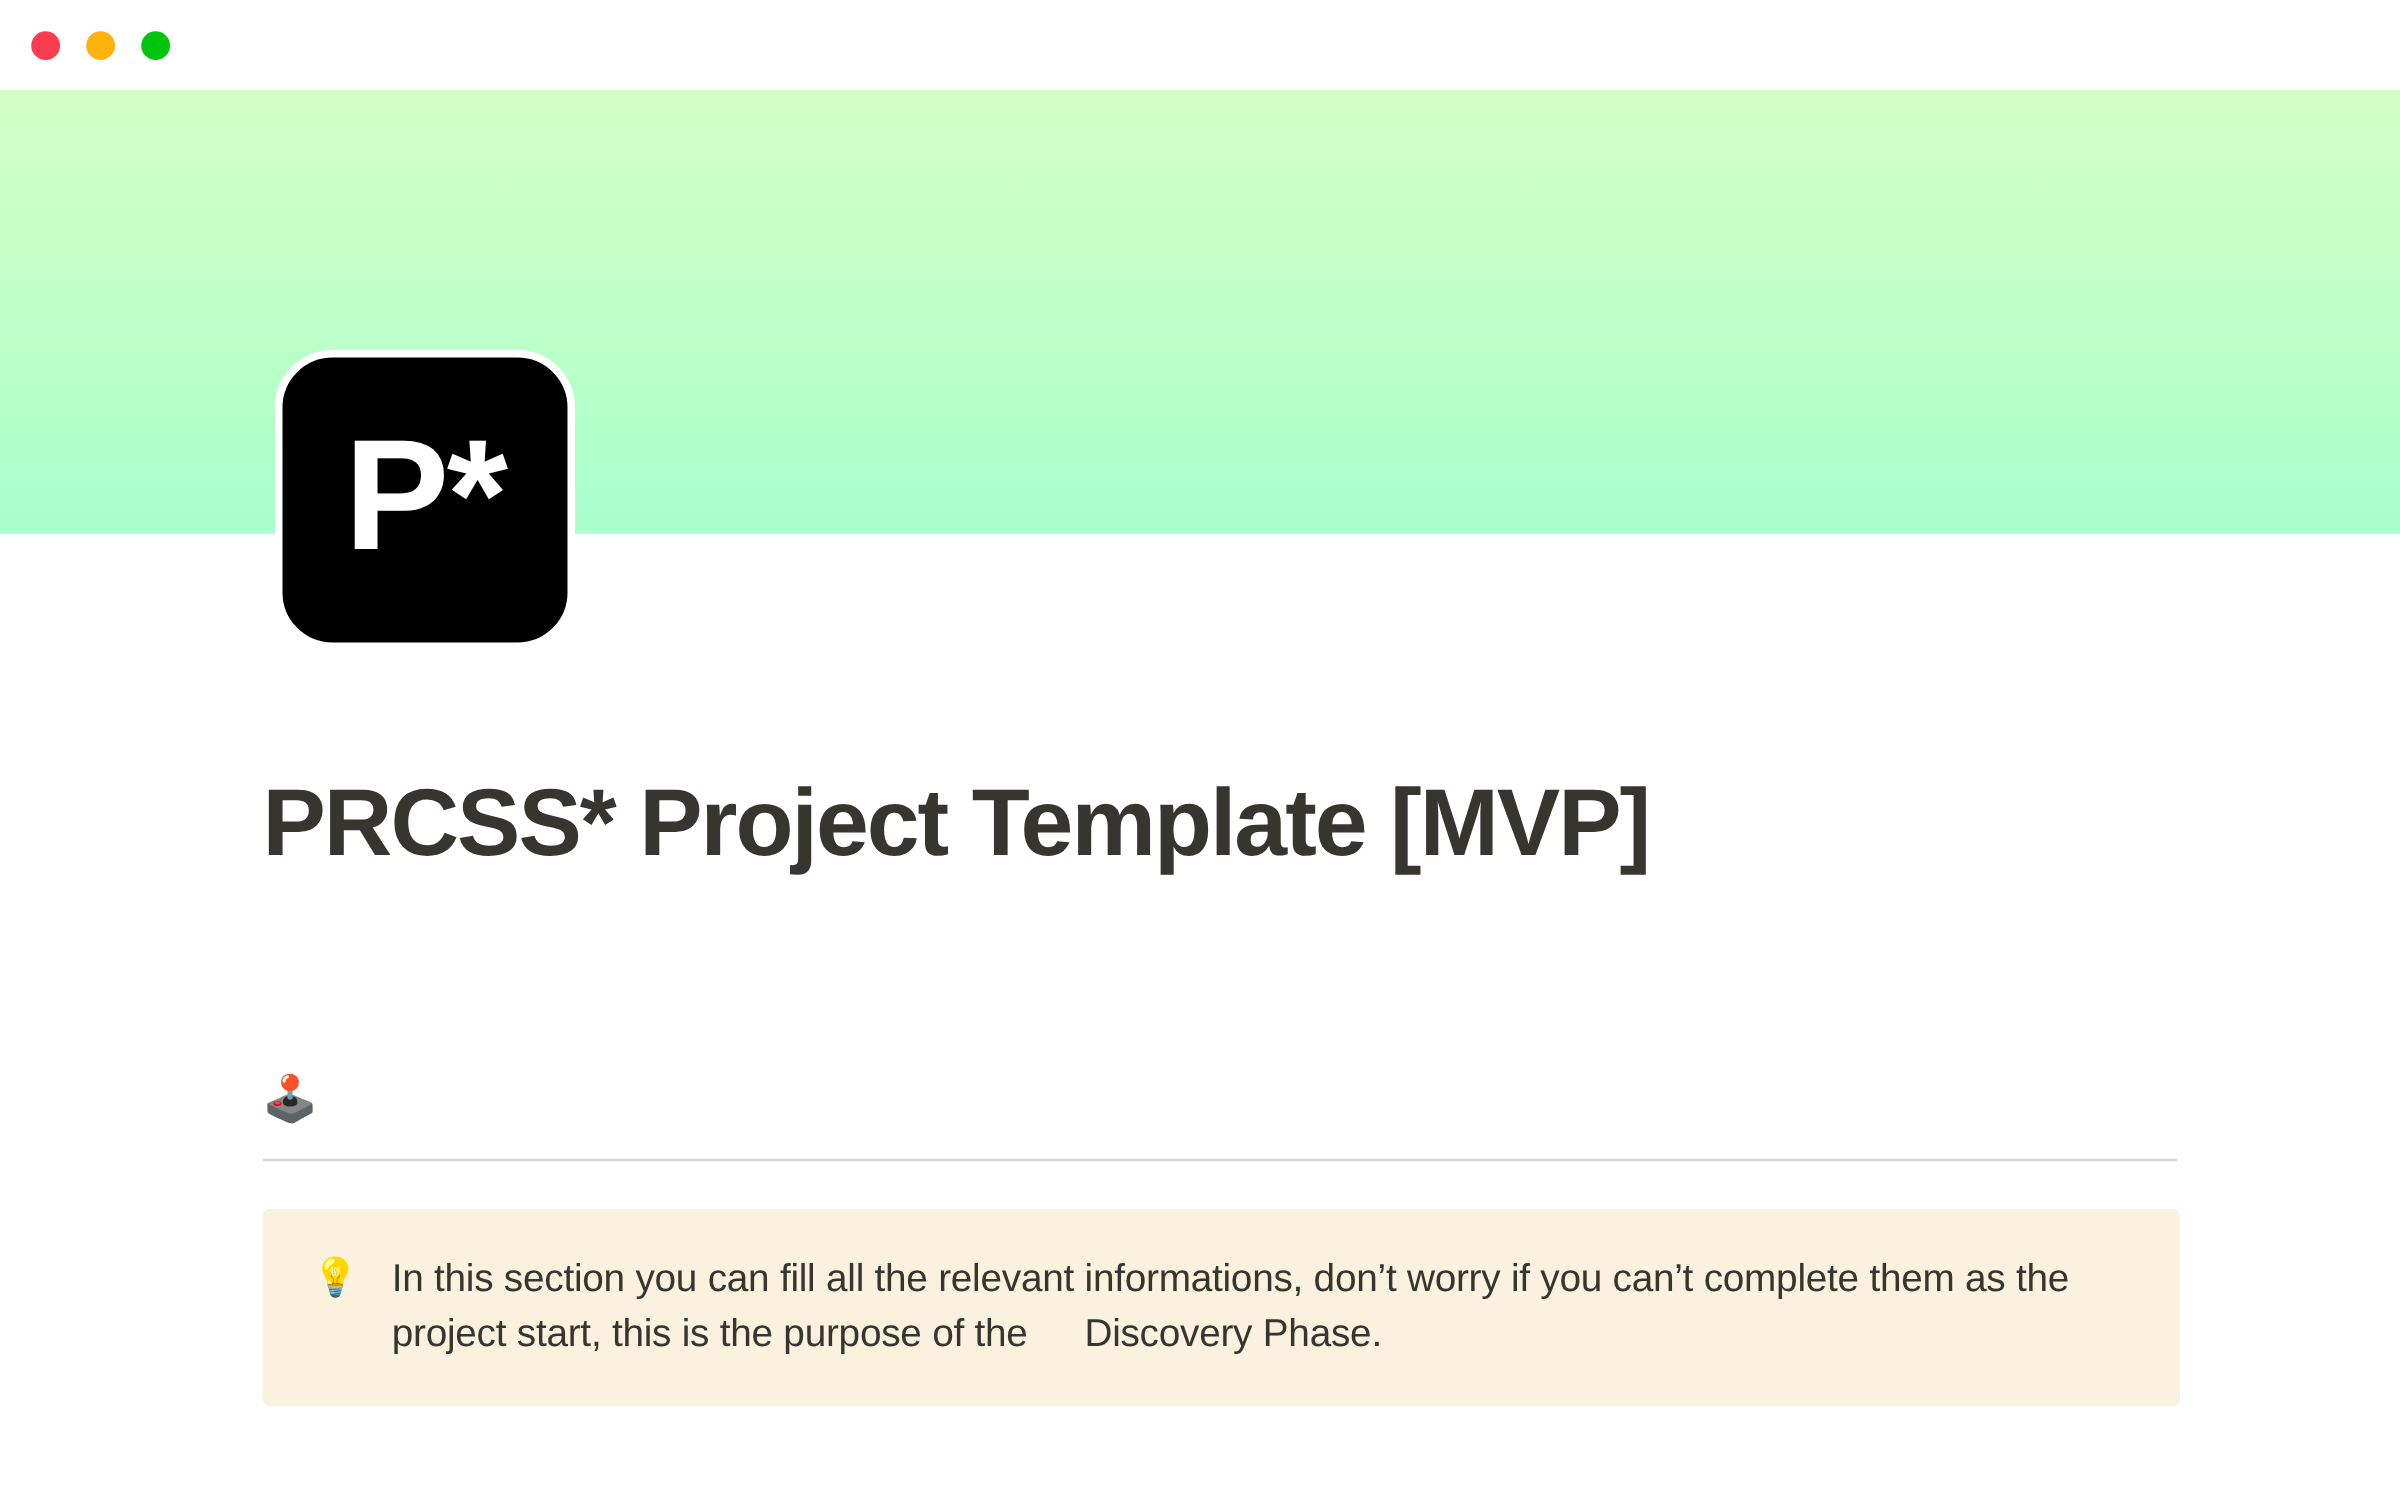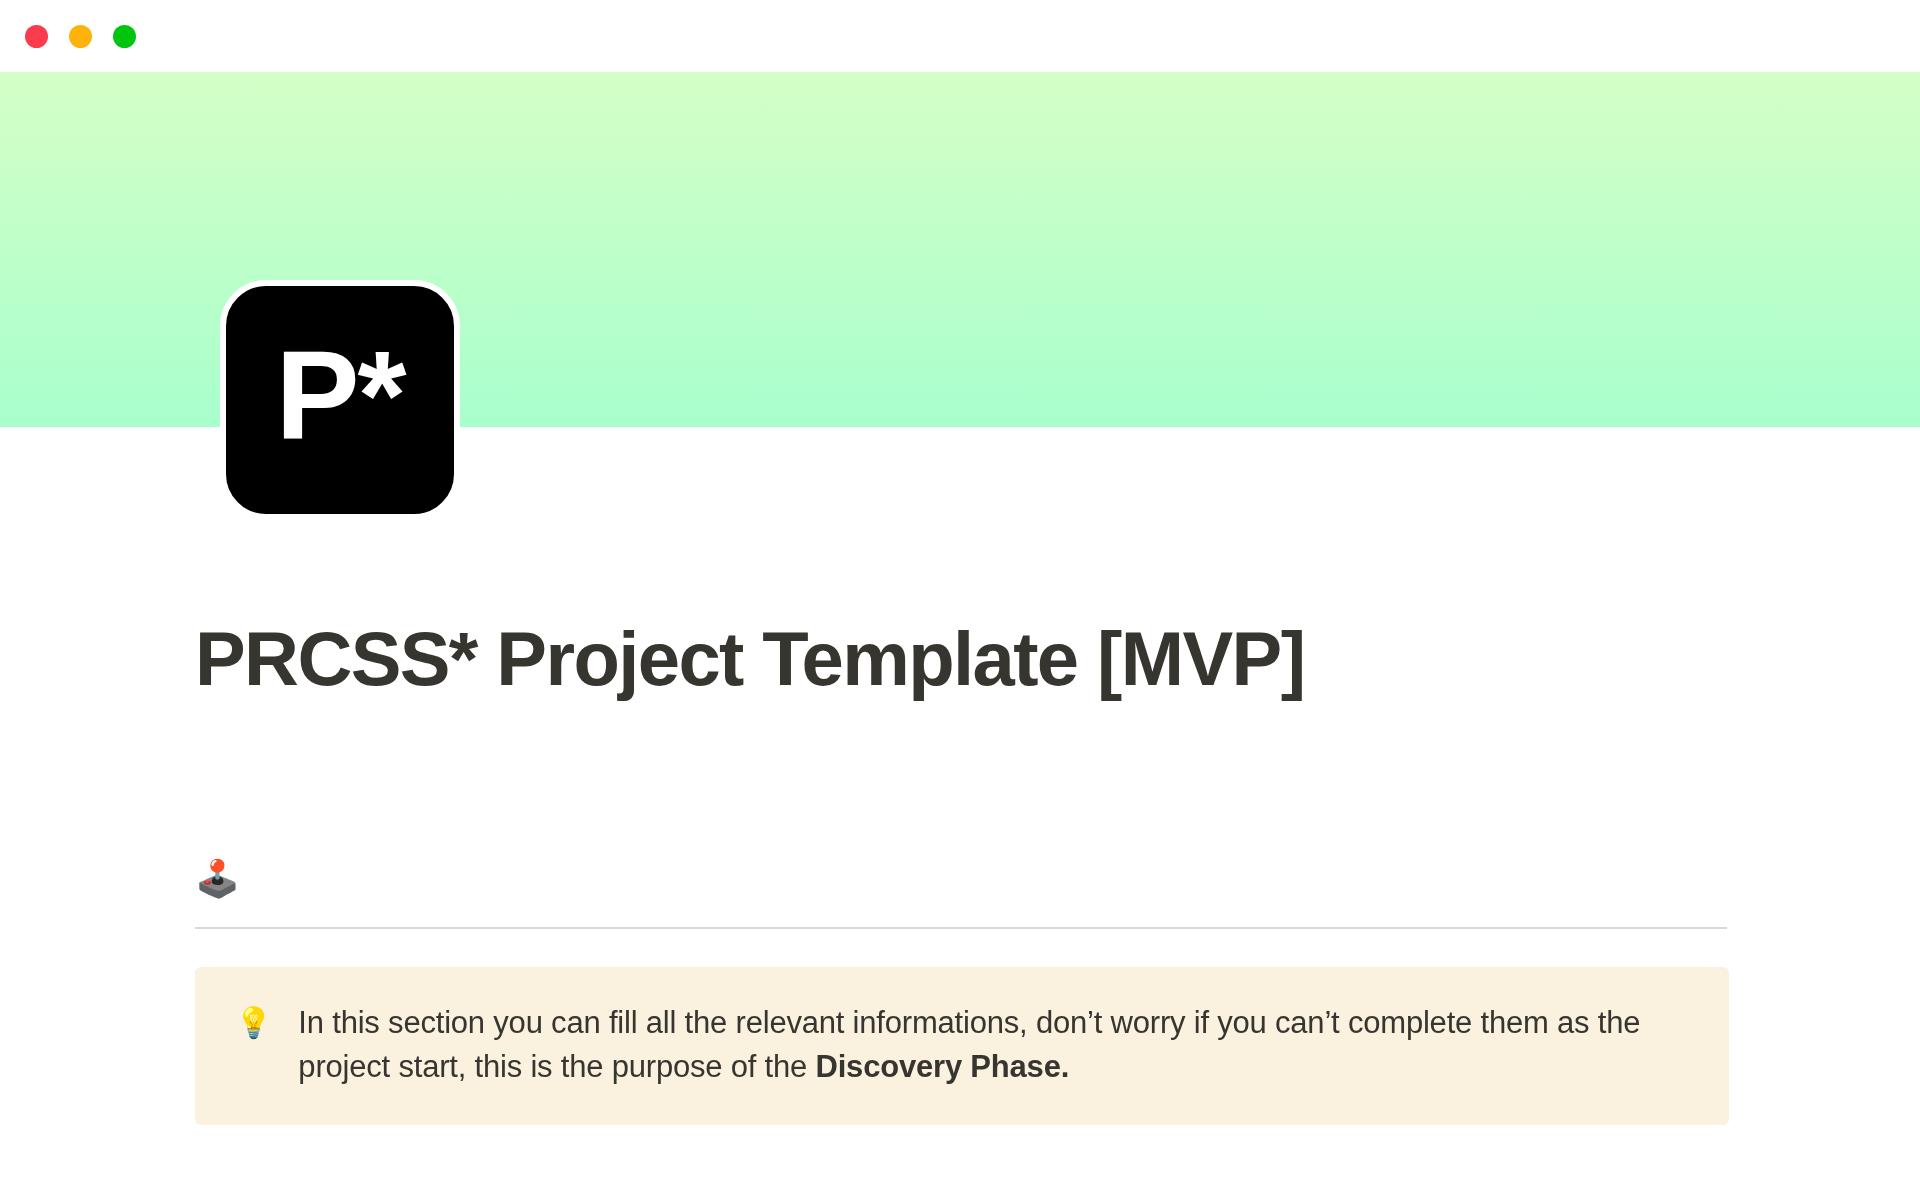--- a/index.html
+++ b/index.html
@@ -93,21 +93,21 @@
     font-size: 126px;
     font-weight: 700;
     line-height: 1;
     letter-spacing: -2px;
     transform: translateY(-4px);
     user-select: none;
   }
 
   .content {
     position: absolute;
-    top: 0; left: 0;
+    top: 0; left: 15px;
     width: 1891px;
     padding-left: 195px;
     padding-right: 193px;
   }
 
   .page-title {
     margin-top: 545px;
     color: #37352f;
     font-family: "Liberation Sans", sans-serif;
     font-size: 76px;
@@ -161,21 +161,21 @@
 
   .callout-text {
     color: #37352f;
     font-family: "Liberation Sans", sans-serif;
     font-size: 31px;
     line-height: 1.42;
     letter-spacing: -0.2px;
     max-width: 1390px;
   }
 
-  .callout-text b { font-weight: 700; }
+  .callout-text b { font-weight: 400; margin-left: 37px; }
 </style>
 </head>
 <body>
 
 <div class="window">
 
   <div class="titlebar">
     <div class="traffic-lights">
       <span class="tl-dot tl-close"></span>
       <span class="tl-dot tl-minimize"></span>

